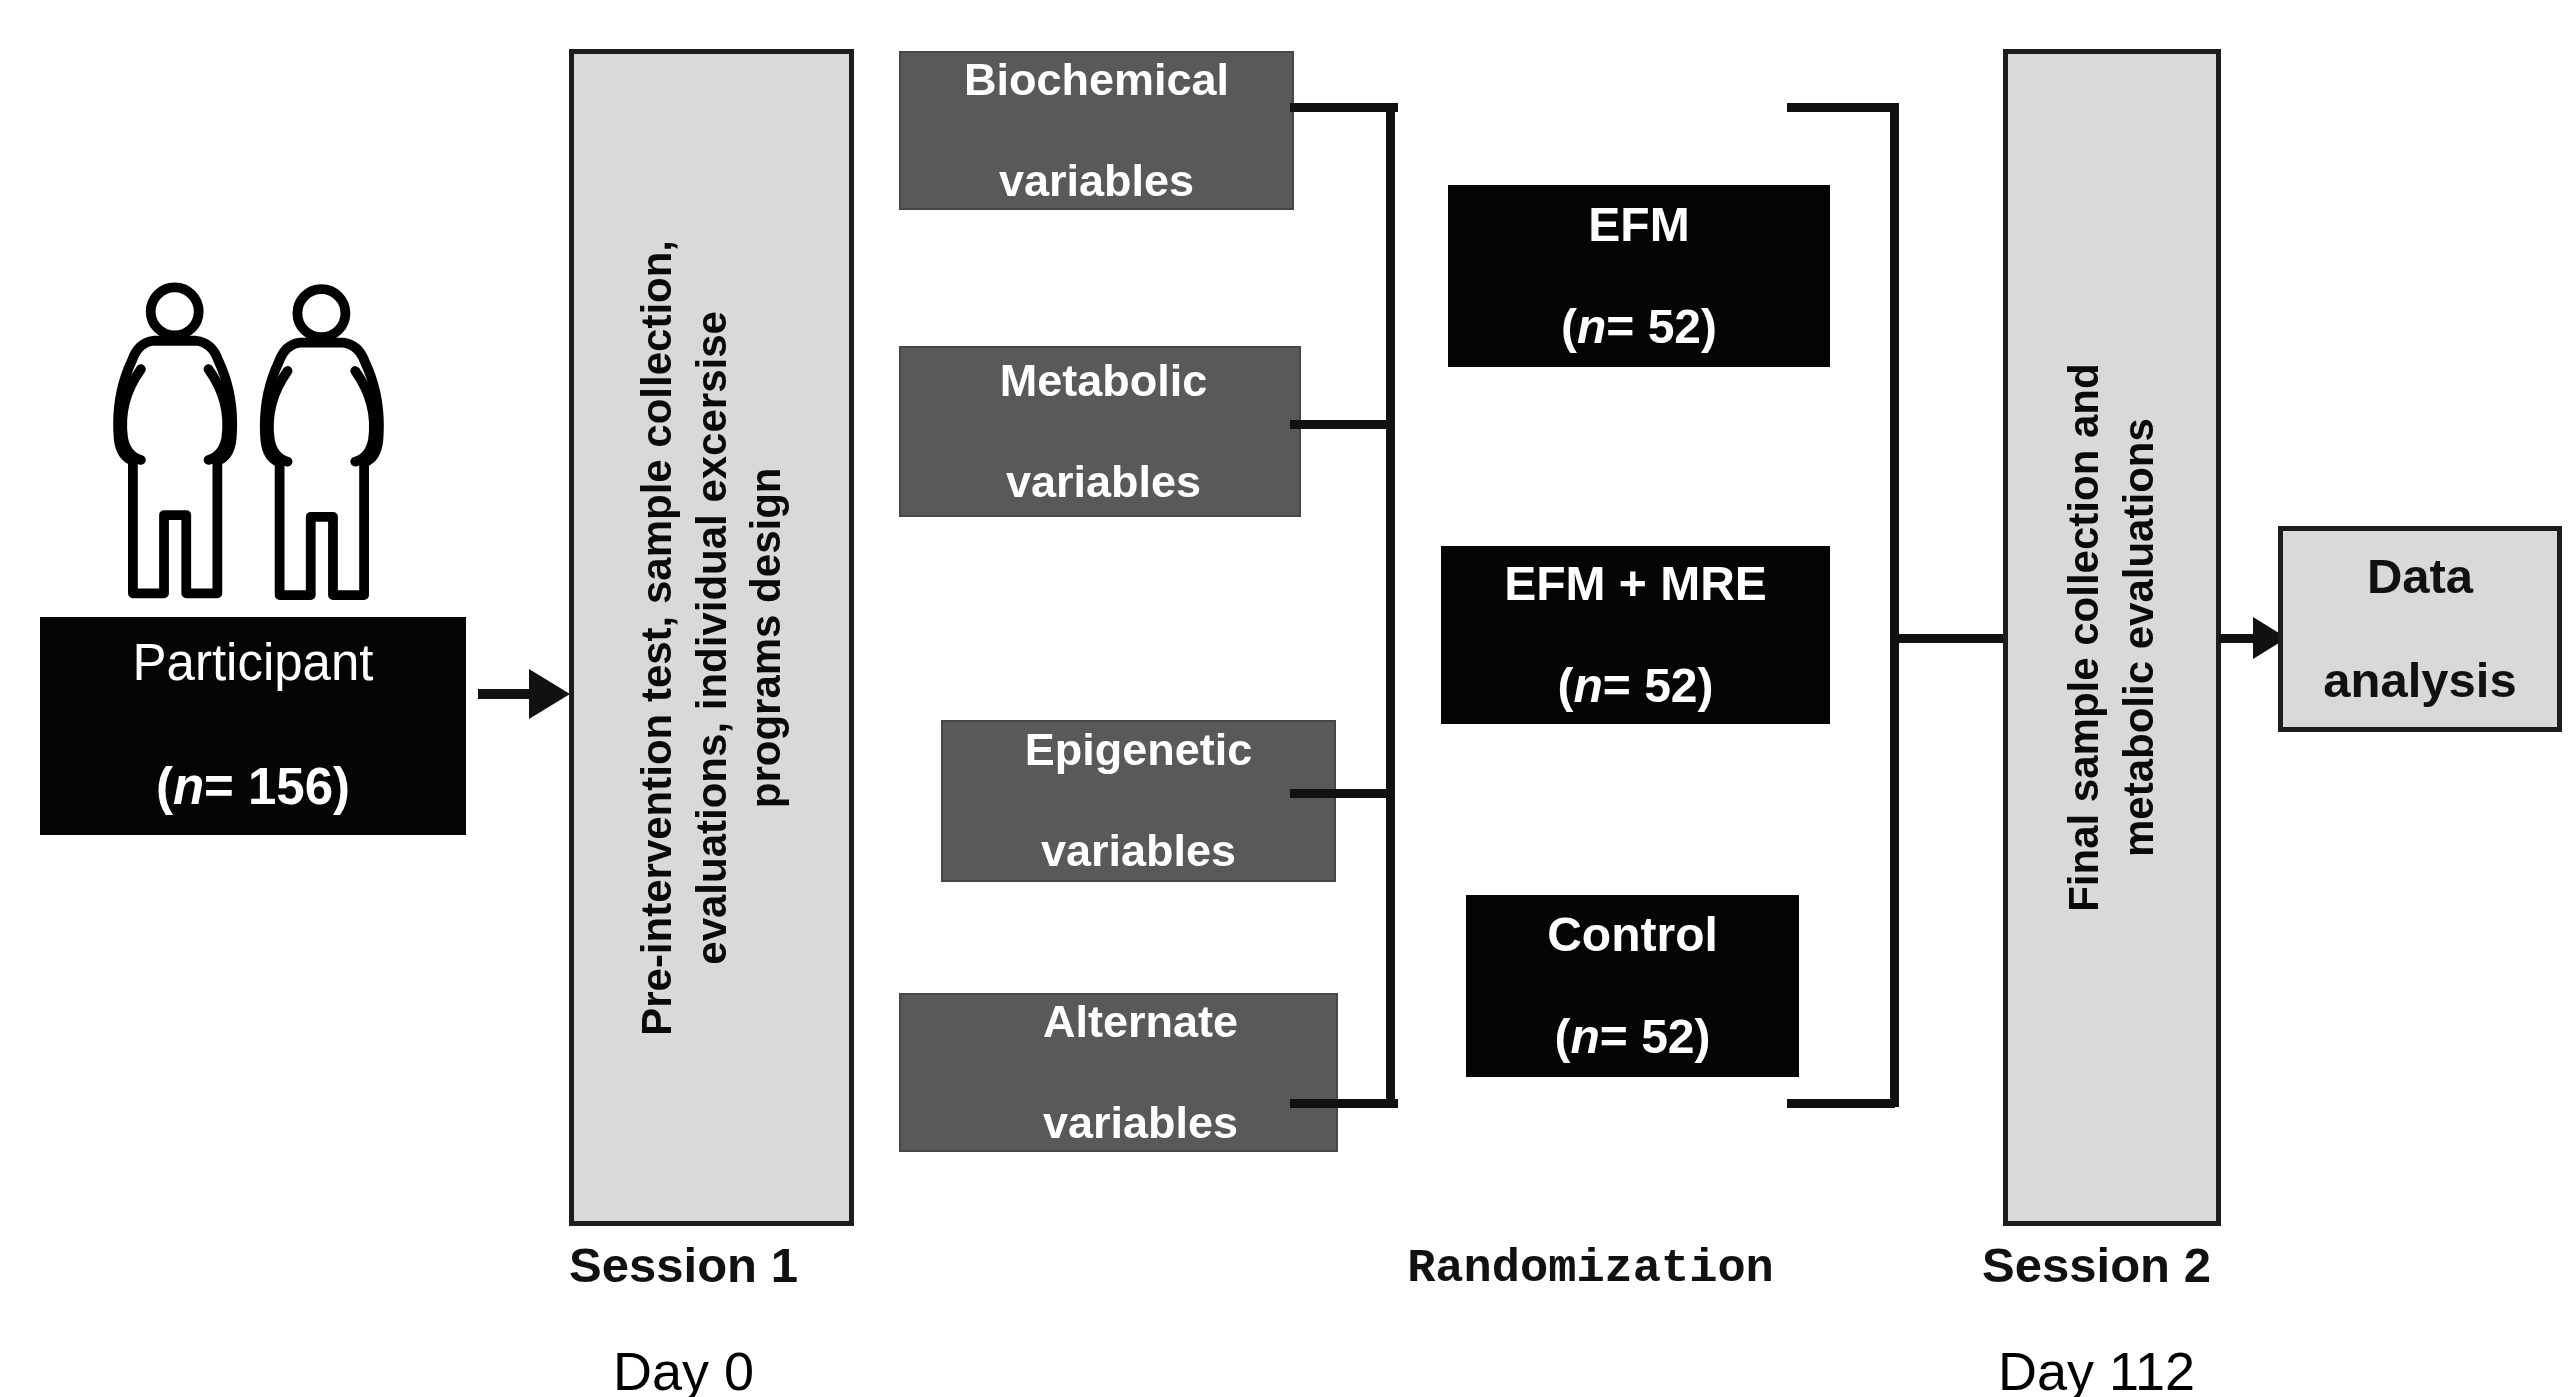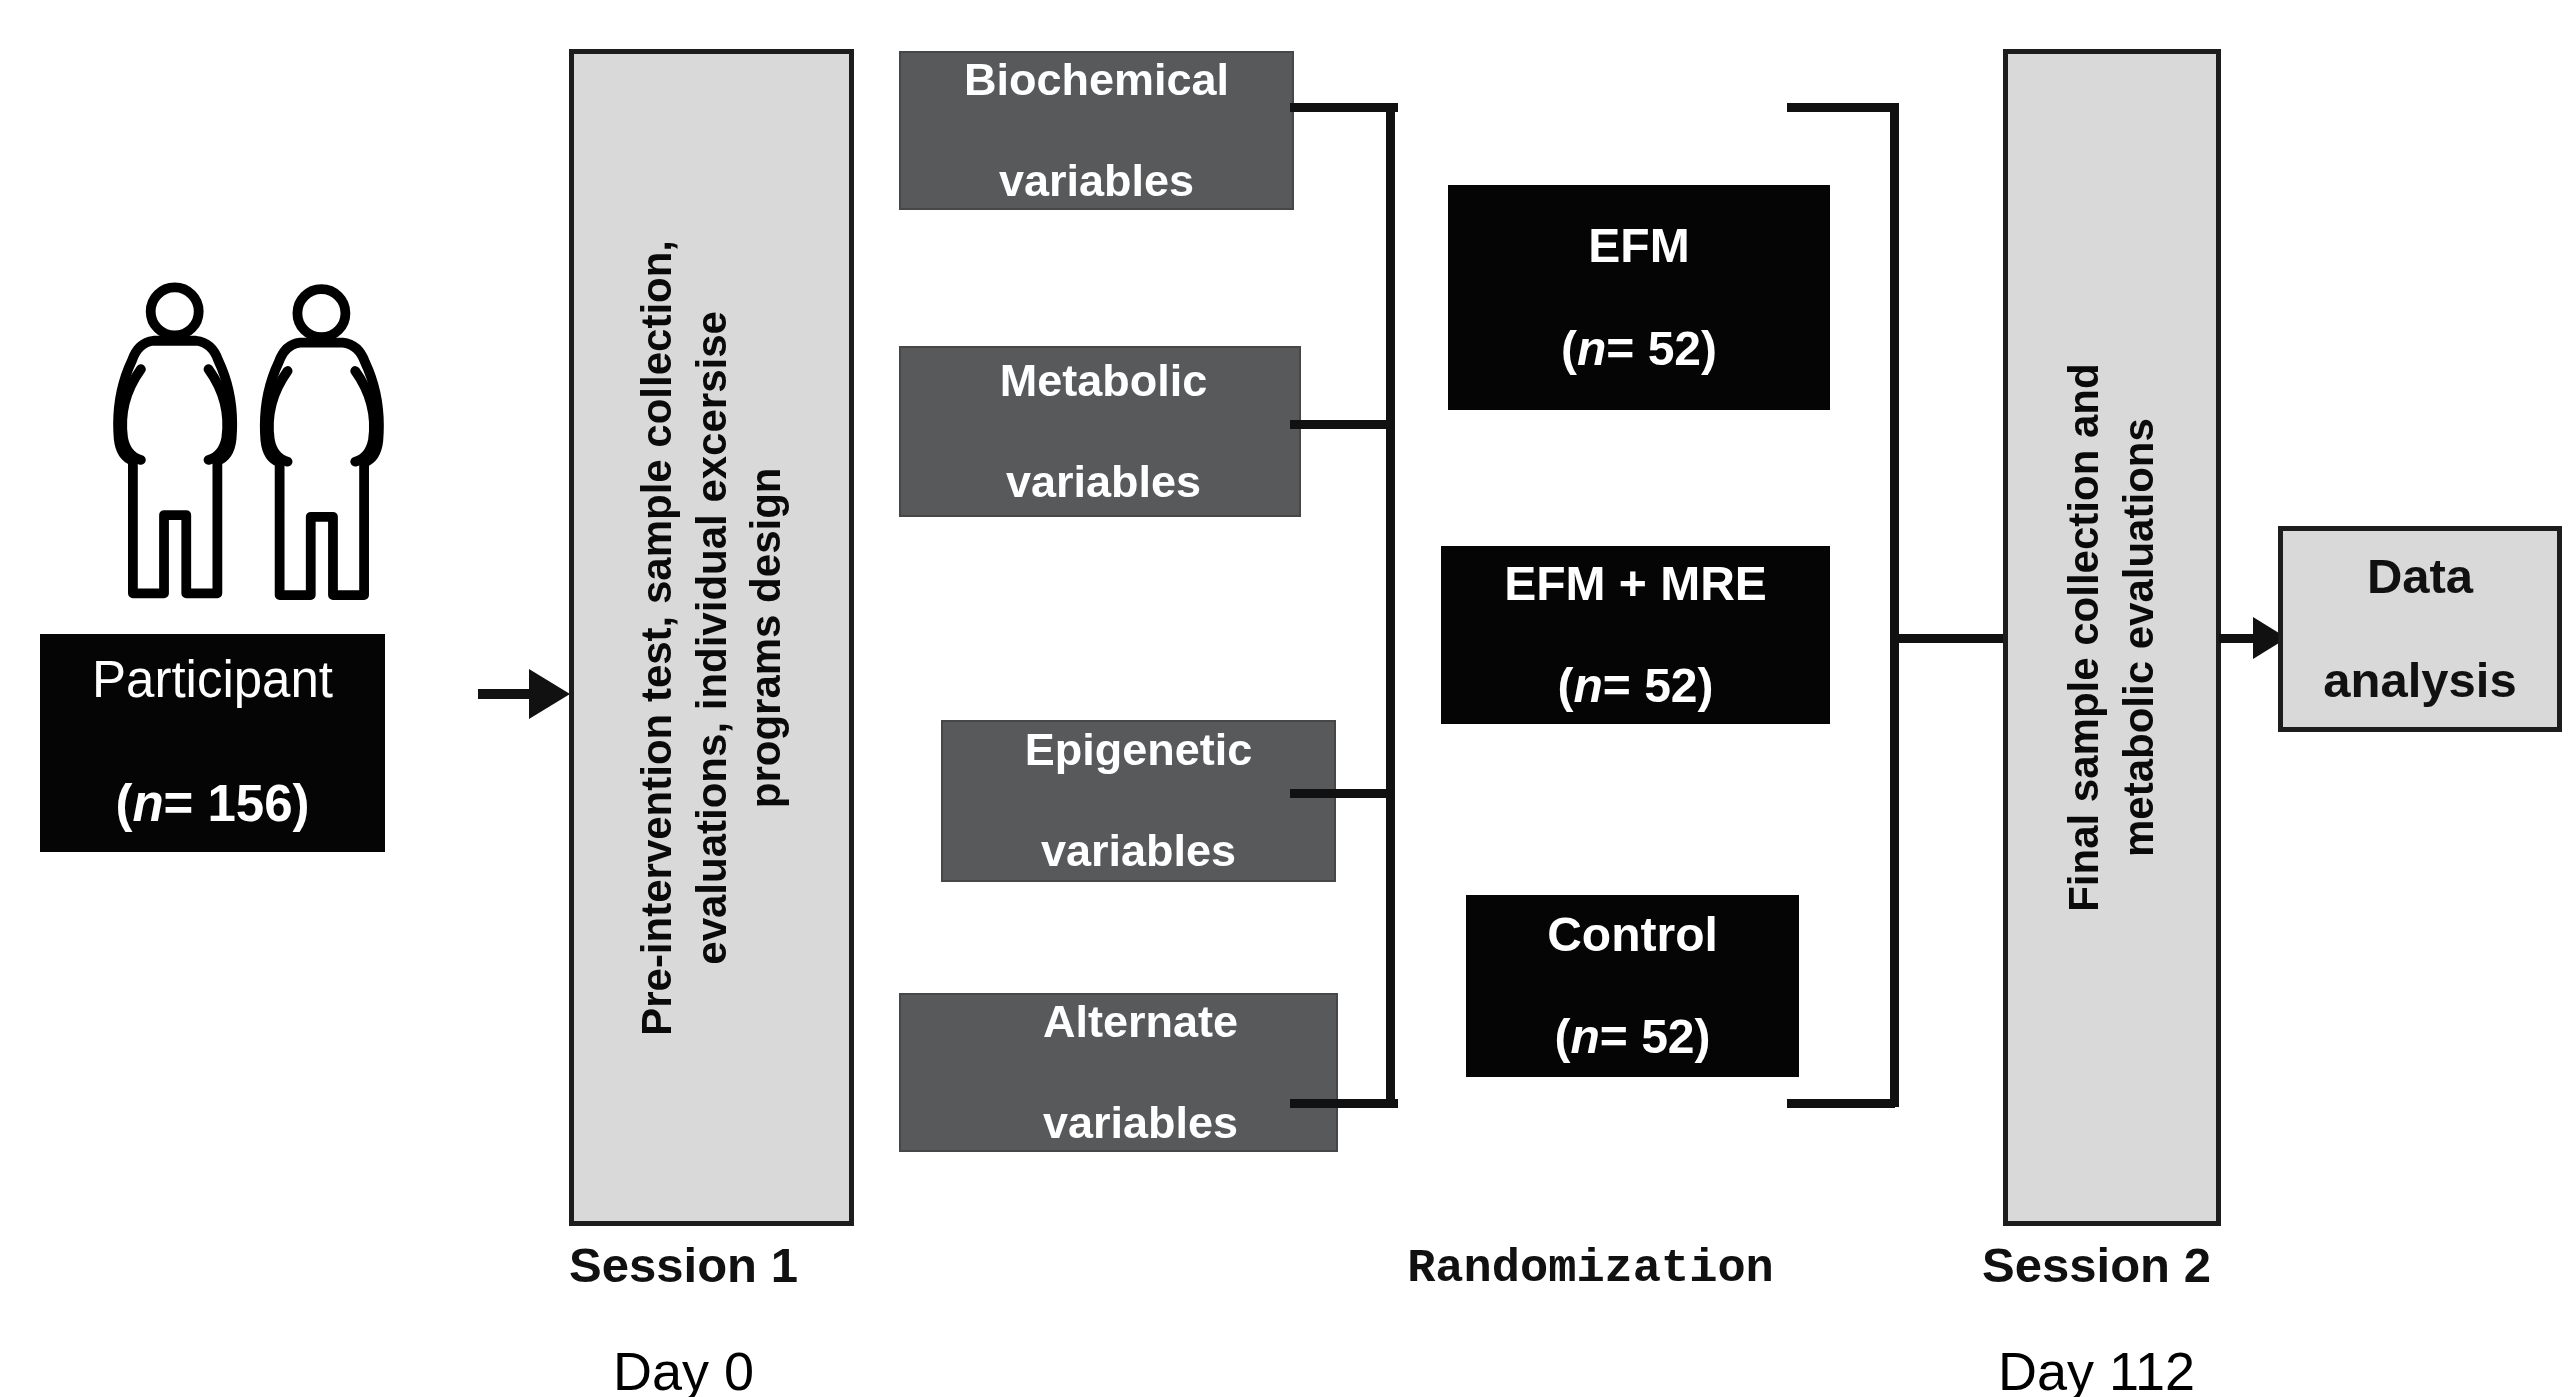--- a/index.html
+++ b/index.html
@@ -62,21 +62,21 @@
     </g>
 
     <g transform="translate(2,0)" stroke="#000000" stroke-width="11" fill="#ffffff" stroke-linejoin="round" stroke-linecap="round">
       <circle cx="100" cy="33" r="27" fill="none"></circle>
       <path d="M76,66 L124,66 Q142,68 149,88 Q168,128 164,176 Q162,196 148,201 L148,350 L113,350 L113,262 L88,262 L88,350 L53,350 L53,201 Q39,196 37,176 Q33,128 52,88 Q59,68 76,66 Z"></path>
       <path d="M138,98 Q164,134 158,176 Q154,196 138,200" fill="none"></path>
       <path d="M62,98 Q36,134 42,176 Q46,196 62,200" fill="none"></path>
     </g>
   </svg>
 
-  <div id="participant-box" class="abs flexc blackbox" style="left:40px;top:634px;width:345px;height:218px;">
+  <div id="participant-box" class="abs flexc blackbox" style="left:40px;top:617px;width:426px;height:218px;">
     <div class="pline">Participant</div>
     <div class="nline"><span>(</span><i>n</i><span>= 156)</span></div>
   </div>
 
   <div class="abs hline" style="left:478px;top:689px;width:55px;height:9.8px;"></div>
   <div class="abs tri-right" style="left:529px;top:669px;"></div>
 
   <div class="abs graybox" style="left:569px;top:49px;width:285px;height:1177px;">
     <div class="vwrap">
       <div class="vtext">Pre-intervention test, sample collection,
@@ -105,21 +105,21 @@
     <div>Alternate</div>
     <div>variables</div>
   </div>
 
   <div class="abs vline" style="left:1386px;top:103px;width:9px;height:1004px;"></div>
   <div class="abs hline" style="left:1290px;top:103px;width:108px;height:9px;"></div>
   <div class="abs hline" style="left:1290px;top:420px;width:99px;height:9px;"></div>
   <div class="abs hline" style="left:1290px;top:789px;width:99px;height:9px;"></div>
   <div class="abs hline" style="left:1290px;top:1099px;width:108px;height:9px;"></div>
 
-  <div class="abs flexc blackbox" style="left:1448px;top:185px;width:382px;height:225px;">
+  <div class="abs flexc blackbox" style="left:1448px;top:185px;width:382px;height:182px;">
     <div class="title">EFM</div>
     <div class="nline"><span>(</span><i>n</i><span>= 52)</span></div>
   </div>
   <div class="abs flexc blackbox" style="left:1441px;top:546px;width:389px;height:178px;">
     <div class="title">EFM + MRE</div>
     <div class="nline"><span>(</span><i>n</i><span>= 52)</span></div>
   </div>
   <div class="abs flexc blackbox" style="left:1466px;top:895px;width:333px;height:182px;">
     <div class="title">Control</div>
     <div class="nline"><span>(</span><i>n</i><span>= 52)</span></div>

